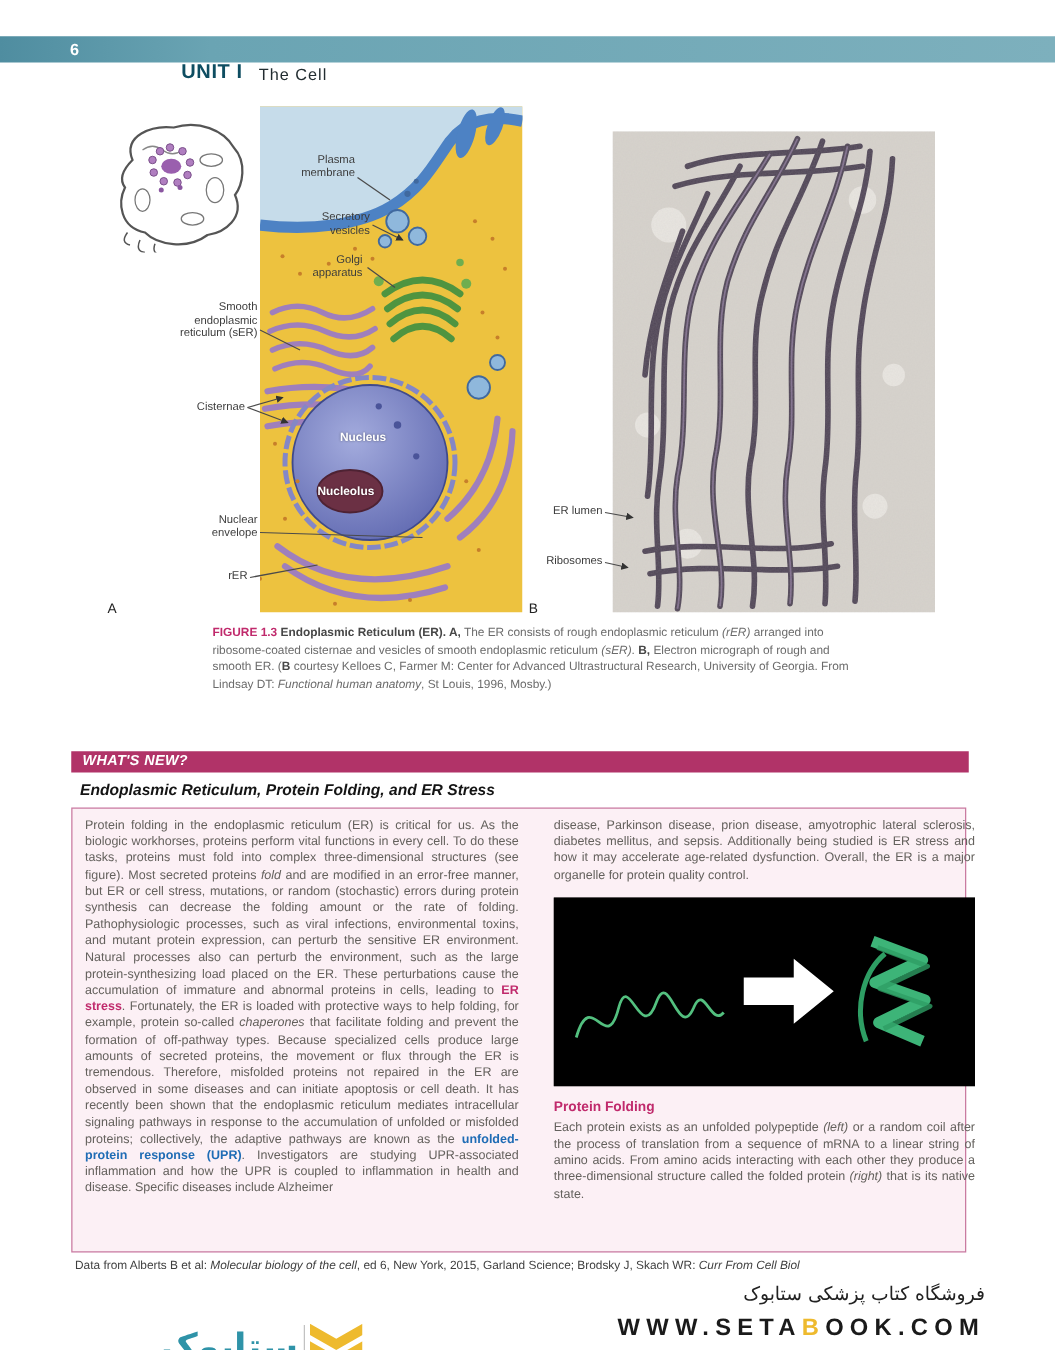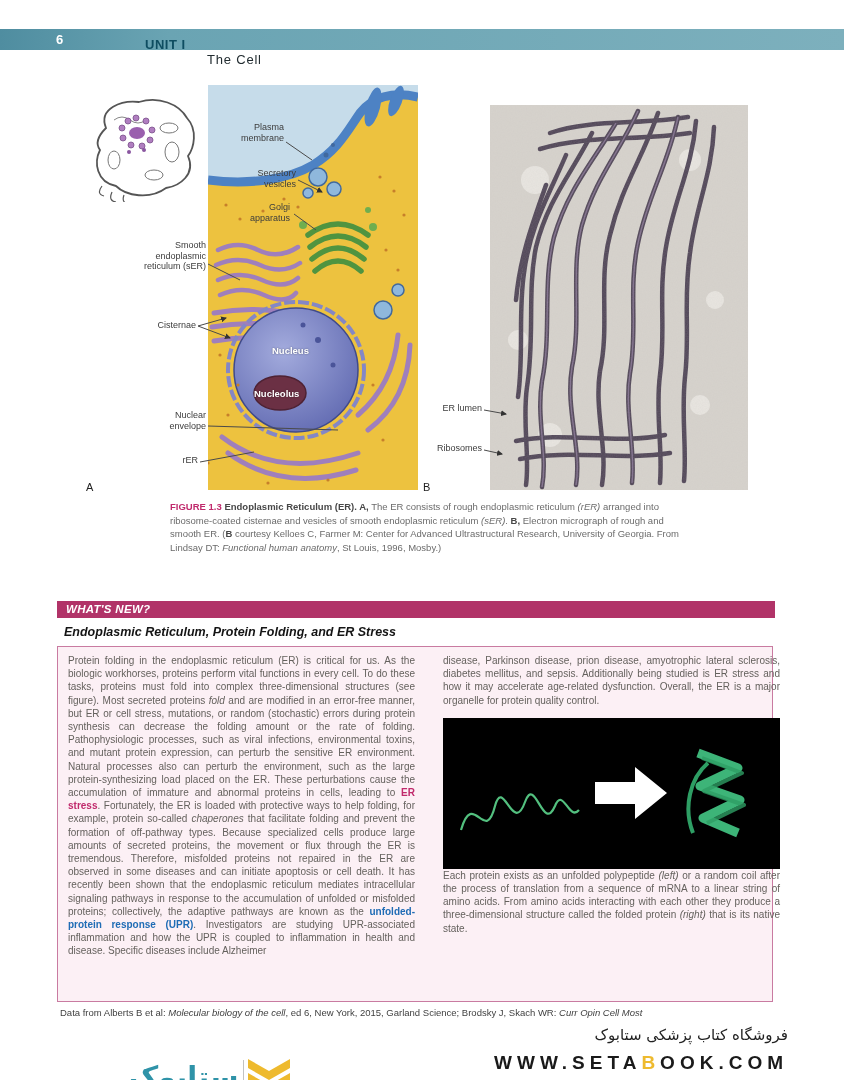--- a/index.html
+++ b/index.html
@@ -1,21 +1,21 @@
 <!DOCTYPE html>
 <html><head>
 <meta charset="utf-8">
 <style>
   html,body{margin:0;padding:0;background:#ffffff;}
   .page{position:relative;width:844px;height:1080px;background:#fff;font-family:"Liberation Sans",sans-serif;overflow:hidden;}
 
   
   .topbar{position:absolute;left:0;top:29px;width:844px;height:21px;background:linear-gradient(90deg,#4f8da0 0%,#6aa4b3 20%,#7db0bd 100%);}
   .pnum{position:absolute;left:56px;top:3px;font-size:13px;font-weight:bold;color:#fff;}
-  .unit{position:absolute;left:145px;top:8px;font-size:13px;font-weight:bold;color:#0e4d61;letter-spacing:.5px;}
+  .unit{position:absolute;left:145px;top:20px;font-size:16px;font-weight:bold;color:#0e4d61;letter-spacing:.5px;}
   .utitle{position:absolute;left:207px;top:3px;font-size:13px;color:#222c30;letter-spacing:.8px;margin-top:20px;}
 
   
   .sketch{position:absolute;left:84px;top:90px;}
   .cellart{position:absolute;left:208px;top:85px;}
   .micro{position:absolute;left:490px;top:105px;}
   .leaders{position:absolute;left:0;top:80px;pointer-events:none;}
   .fig-label{position:absolute;font-size:9px;color:#3c3c3c;line-height:10.5px;white-space:pre-line;}
   .ra{text-align:right;}
   .white-label{position:absolute;color:#fff;font-weight:bold;font-size:9.5px;text-shadow:0 0 2px rgba(0,0,0,.45);}
@@ -266,25 +266,26 @@
           <path d="M18,112 C30,70 42,128 52,88 C60,58 70,118 82,84 C92,56 100,116 112,88 C120,68 126,104 136,92" stroke="#53c07f" stroke-width="2.2" fill="none"></path>
           <polygon points="152,64 192,64 192,49 224,75 192,101 192,86 152,86" fill="#ffffff"></polygon>
           <g transform="translate(235,20)">
             <path d="M15,95 C5,70 12,40 30,25" stroke="#2e9e64" stroke-width="4" fill="none"></path>
             <path d="M20,15 L60,30 L22,48 L62,62 L25,80 L60,95" stroke="#3db478" stroke-width="9" stroke-linejoin="round" fill="none"></path>
             <path d="M24,20 L64,35 L26,53 L66,67 L29,85" stroke="#2e9e64" stroke-width="4" stroke-linejoin="round" fill="none" opacity="0.8"></path>
           </g>
         </svg>
       </div>
 
+      <div class="pf-heading">Protein Folding</div>
       <div class="small-text"><span>Each protein exists as an unfolded polypeptide </span><em>(left)</em><span> or a random coil after the process of translation from a sequence of mRNA to a linear string of amino acids. From amino acids interacting with each other they produce a three-dimensional structure called the folded protein </span><em>(right)</em><span> that is its native state.</span></div>
     </div>
   </div>
 
-  <div class="source-line"><span>Data from Alberts B et al: </span><em>Molecular biology of the cell</em><span>, ed 6, New York, 2015, Garland Science; Brodsky J, Skach WR: </span><em>Curr Opin Cell Most</em></div>
+  <div class="source-line"><span>Data from Alberts B et al: </span><em>Molecular biology of the cell</em><span>, ed 6, New York, 2015, Garland Science; Brodsky J, Skach WR: </span><em>Curr From Cell Biol</em></div>
 
   <footer class="footer">
     <div class="logo">
       <div class="logo-row">
         <span class="logo-text">ستابوک</span>
         <span class="logo-sep"></span>
         <svg width="42" height="36" viewBox="0 0 42 36">
           <polygon points="0,0 21,12 42,0 42,9 21,21 0,9" fill="#eeba2e"></polygon>
           <polygon points="0,14 21,26 42,14 42,23 21,35 0,23" fill="#eeba2e"></polygon>
         </svg>

